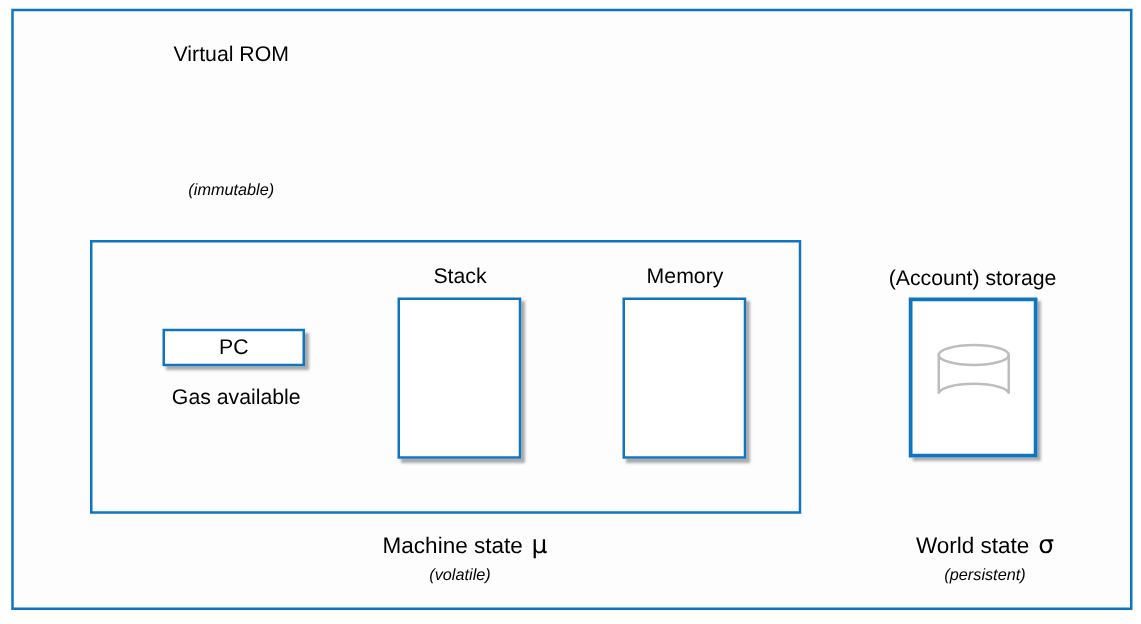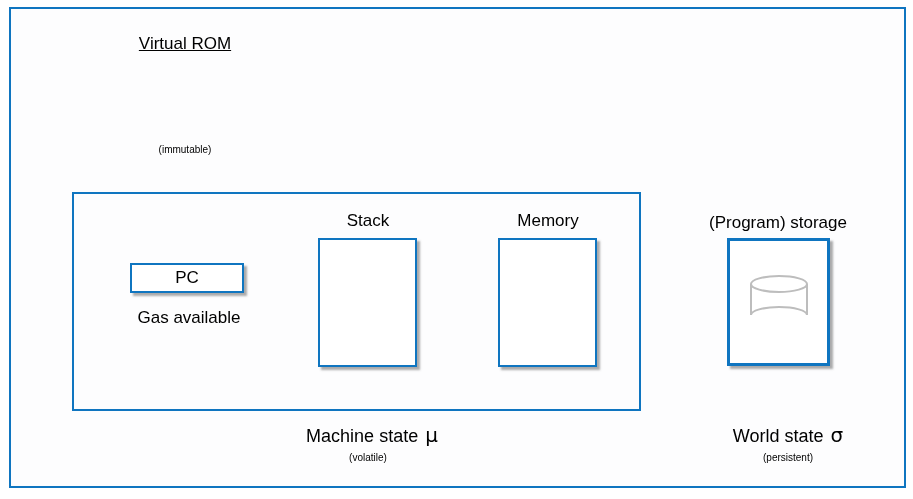--- a/index.html
+++ b/index.html
@@ -18,21 +18,21 @@
   }
   .canvas { position: relative; width: 913px; height: 499px; background: #ffffff; }
 
   .frame {
     position: absolute; left: 9px; top: 7px; width: 897px; height: 481px;
     border: 2px solid var(--accent-blue);
     background: #fdfdfe;
   }
 
   .lbl { position: absolute; text-align: center; font-size: 17px; line-height: 1.2; white-space: nowrap; }
-  .sub { font-size: 10px; }
+  .sub { font-size: 13px; font-style: italic; }
 
   .box {
     position: absolute; background: #ffffff;
     border: 2px solid var(--accent-blue);
     box-shadow: 3px 3px 2px rgba(115,115,115,0.6);
   }
   .cell { display: flex; align-items: center; justify-content: center; font-size: 17px; margin-top: 25px; }
 
   .machine-box {
     position: absolute; left: 72px; top: 192px; width: 569px; height: 219px;
@@ -70,40 +70,40 @@
     font-family: "DejaVu Sans", sans-serif;
     font-size: 20px; margin-left: 7px;
   }
 </style>
 </head>
 <body>
 
 <div class="canvas">
   <div class="frame"></div>
 
-  <div class="lbl" style="left:110px; top:34px; width:150px;text-decoration:underline;">Virtual ROM</div>
+  <div class="lbl" style="left:110px; top:34px; width:150px;">Virtual ROM</div>
 
 
   <div class="lbl sub" style="left:110px; top:144px; width:150px;">(immutable)</div>
 
   <div class="machine-box"></div>
 
   <div class="box cell" style="left:130px; top:238px; width:114px; height:30px;">
     <span>PC</span>
   </div>
 
   <div class="lbl" style="left:103px; top:294px; width:172px;margin-top:14px;">Gas available</div>
 
   <div class="lbl" style="left:318px; top:211px; width:100px;">Stack</div>
   <div class="box" style="left:318px; top:238px; width:99px; height:129px;"></div>
 
   <div class="lbl" style="left:498px; top:211px; width:100px;">Memory</div>
   <div class="box" style="left:498px; top:238px; width:99px; height:129px;"></div>
 
-  <div class="lbl" style="left:683px; top:213px; width:190px;">(Program) storage</div>
+  <div class="lbl" style="left:683px; top:213px; width:190px;">(Account) storage</div>
   <div class="storage-box">
     <span>
       <svg width="62" height="52" viewBox="0 0 62 52">
         <path d="M3,10 L3,41 A28 8 0 0 1 59,41 L59,10" fill="none" stroke="#bdbdbd" stroke-width="2"></path>
         <ellipse cx="31" cy="10" rx="28" ry="8" fill="none" stroke="#bdbdbd" stroke-width="2"></ellipse>
       </svg>
     </span>
   </div>
 
   <div class="lbl caption-title" style="left:272px; top:423px; width:200px;">

